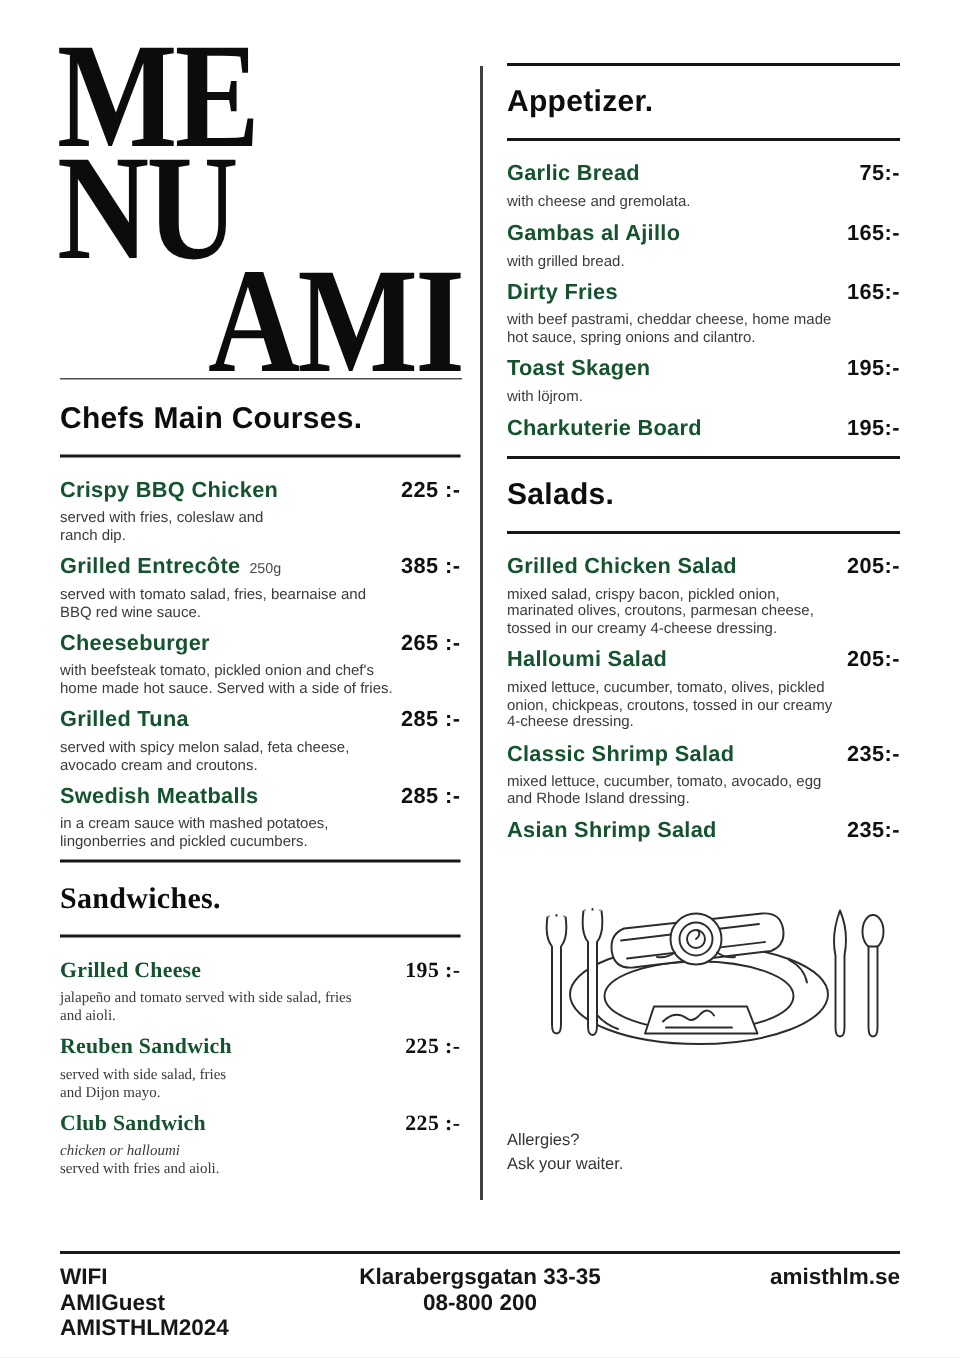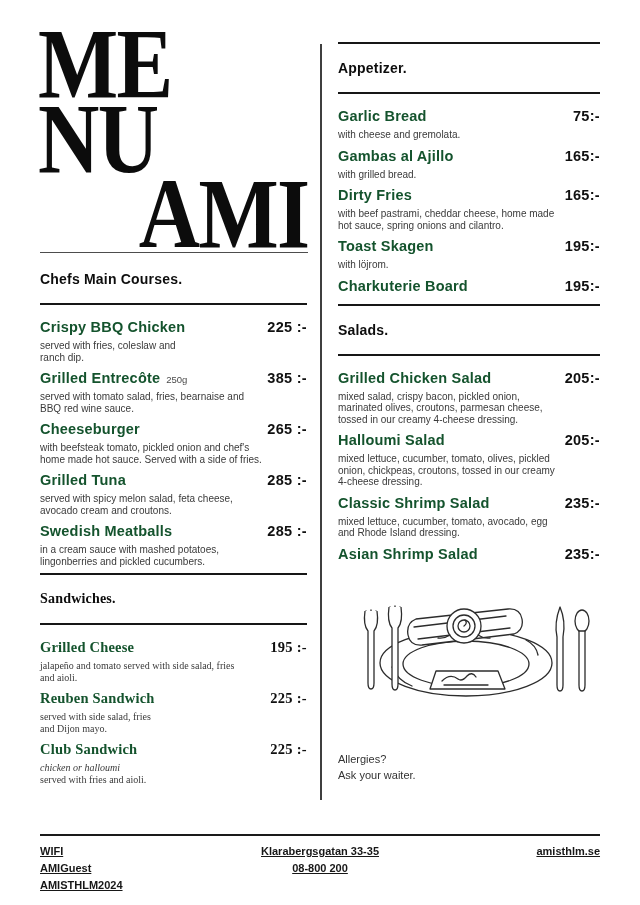--- a/index.html
+++ b/index.html
@@ -19,21 +19,21 @@
   }
   .logo .l3{text-align:right;}
   .logo-underline{position:absolute;left:40px;top:252px;width:268px;height:1px;background:#4d4d4d;}
   
   .vdivider{position:absolute;left:320px;top:44px;width:2px;height:756px;background:#3f3f3f;}
   
   .col{position:absolute;}
   .col-left{left:40px;top:268px;width:267px;}
   .col-right{left:338px;top:42px;width:262px;}
   
-  .section-title{font-size:14px;font-weight:700;line-height:22px;letter-spacing:.2px;margin:0;color:#0d0d0d;}
+  .section-title{font-size:20px;font-weight:700;line-height:22px;letter-spacing:.2px;margin:0;color:#0d0d0d;}
   .rule{height:2px;background:#161616;}
   .rule.above{margin-bottom:13px;}
   .rule.below{margin-top:13px;}
   .items{margin-top:13px;}
   .item{margin-bottom:6px;}
   .item-head{display:flex;justify-content:space-between;align-items:baseline;}
   .name-wrap{display:flex;align-items:baseline;}
   .item-name{font-size:14.5px;font-weight:700;line-height:18px;letter-spacing:.2px;color:#14532d;}
   .item-suffix{font-size:9.5px;font-weight:400;color:#4a4a4a;margin-left:6px;}
   .item-price{font-size:14.5px;font-weight:700;letter-spacing:.3px;white-space:nowrap;color:#101010;}
@@ -42,21 +42,21 @@
   .item-desc.follow{margin-top:0;}
   .sec-sandwiches{margin-top:4px;font-family:Liberation Serif, serif;}
   .sec-salads{margin-top:9px;}
   
   .illustration{margin-top:28px;width:262px;height:110px;}
   .allergies{margin-top:40px;font-size:11px;line-height:16px;color:#333;white-space:pre-line;}
   
   .footer{position:absolute;left:40px;top:834px;width:560px;}
   .footer .rule{height:2px;background:#1a1a1a;}
   .footer-row{display:flex;margin-top:7px;}
-  .footer-block{flex:1;font-size:11px;font-weight:700;line-height:17px;color:#171717;text-decoration:underline;}
+  .footer-block{flex:1;font-size:15px;font-weight:700;line-height:17px;color:#171717;}
   .footer-block.center{text-align:center;}
   .footer-block.right{text-align:right;}
   svg .stroke{fill:none;stroke:#2c2c2c;stroke-width:1.3;stroke-linecap:round;stroke-linejoin:round;}
   svg .fillw{fill:#ffffff;stroke:#2c2c2c;stroke-width:1.3;stroke-linejoin:round;}
 </style>
 </head>
 <body>
 
 <div class="page">
 

